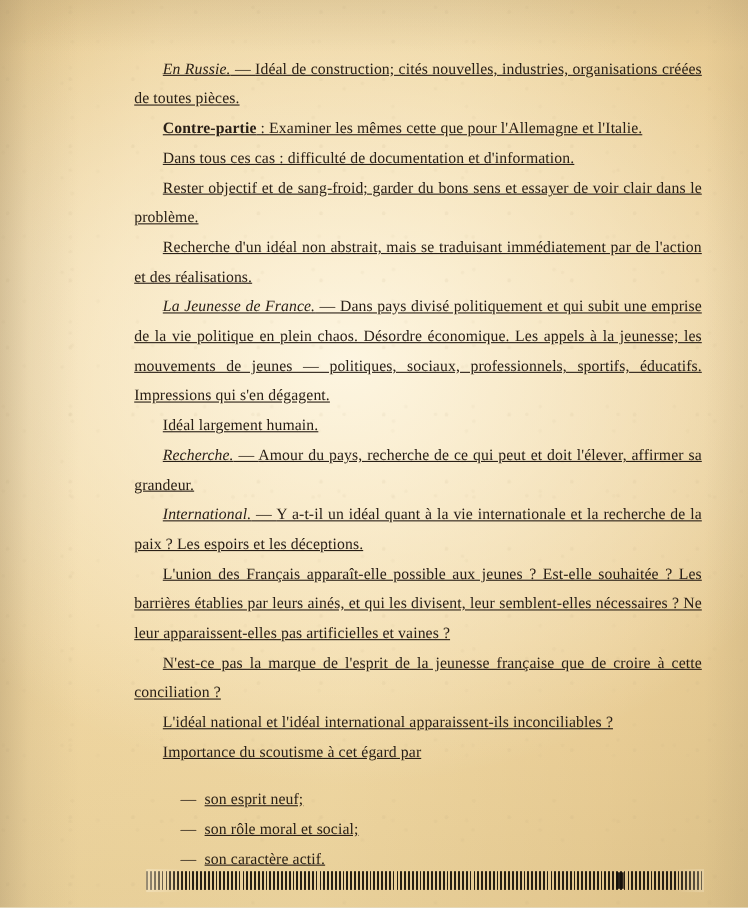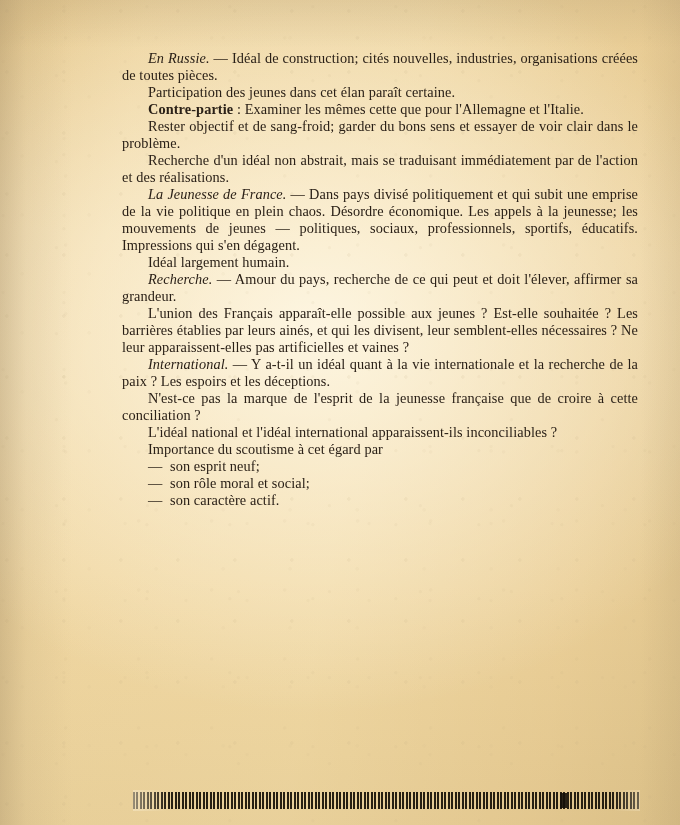--- a/index.html
+++ b/index.html
@@ -48,43 +48,44 @@
       linear-gradient(270deg, rgba(150,128,92,0.12) 0px, rgba(150,128,92,0.0) 40px);
   }
 
   #text-block {
     position: absolute;
     left: 122px;
     top: 50px;
     width: 516px;
     font-family: "Liberation Serif", "DejaVu Serif", serif;
     font-size: 14.3px;
-    line-height: 17px;
+    line-height: 27px;
     color: #2a2017;
     text-align: justify;
     text-justify: inter-word;
     letter-spacing: 0.1px;
+    text-decoration: underline;
     -webkit-font-smoothing: antialiased;
   }
   #text-block p {
     margin: 0;
     text-indent: 26px;
     text-align: justify;
   }
   #text-block p.last-line-left {
     text-align-last: left;
   }
   .lead-italic {
     font-style: italic;
   }
   .lead-bold {
     font-weight: bold;
   }
   .dash-list {
-    margin: 0;
+    margin: 16px;
     padding: 0;
     list-style: none;
   }
   .dash-list li {
     text-indent: 0;
     padding-left: 26px;
     position: relative;
     white-space: nowrap;
   }
   .dash-list li .dash {
@@ -149,28 +150,28 @@
   <div id="edge-shade"></div>
 
   <div class="ghost" style="left:152px; top:640px;">&nbsp;</div>
 
   <div id="text-block">
 
     <p>
       <span class="lead-italic">En Russie.</span><span> — </span><span>Idéal de construction; cités nouvelles, industries, organisations créées de toutes pièces.</span>
     </p>
 
+
+    <p>
+      <span class="lead-bold">Contre-partie</span><span> : </span><span>Examiner les mêmes cette que pour l'Allemagne et l'Italie.</span>
+    </p>
+
     <p class="last-line-left">
-      <span>Participation des jeunes dans cet élan paraît certaine.</span>
-    </p>
-
-    <p>
-      <span class="lead-bold">Contre-partie</span><span> : </span><span>Examiner les mêmes cette que pour l'Allemagne et l'Italie.</span>
-    </p>
-
+      <span>Dans tous ces cas : difficulté de documentation et d'information.</span>
+    </p>
 
     <p>
       <span>Rester objectif et de sang-froid; garder du bons sens et essayer de voir clair dans le problème.</span>
     </p>
 
     <p>
       <span>Recherche d'un idéal non abstrait, mais se traduisant immédiatement par de l'action et des réalisations.</span>
     </p>
 
     <p>
@@ -179,25 +180,25 @@
 
     <p class="last-line-left">
       <span>Idéal largement humain.</span>
     </p>
 
     <p>
       <span class="lead-italic">Recherche.</span><span> — </span><span>Amour du pays, recherche de ce qui peut et doit l'élever, affirmer sa grandeur.</span>
     </p>
 
     <p>
+      <span class="lead-italic">International.</span><span> — </span><span>Y a-t-il un idéal quant à la vie internationale et la recherche de la paix ? Les espoirs et les déceptions.</span>
+    </p>
+
+    <p>
       <span>L'union des Français apparaît-elle possible aux jeunes ? Est-elle souhaitée ? Les barrières établies par leurs ainés, et qui les divisent, leur semblent-elles nécessaires ? Ne leur apparaissent-elles pas artificielles et vaines ?</span>
-    </p>
-
-    <p>
-      <span class="lead-italic">International.</span><span> — </span><span>Y a-t-il un idéal quant à la vie internationale et la recherche de la paix ? Les espoirs et les déceptions.</span>
     </p>
 
     <p>
       <span>N'est-ce pas la marque de l'esprit de la jeunesse française que de croire à cette conciliation ?</span>
     </p>
 
     <p>
       <span>L'idéal national et l'idéal international apparaissent-ils inconciliables ?</span>
     </p>
 

